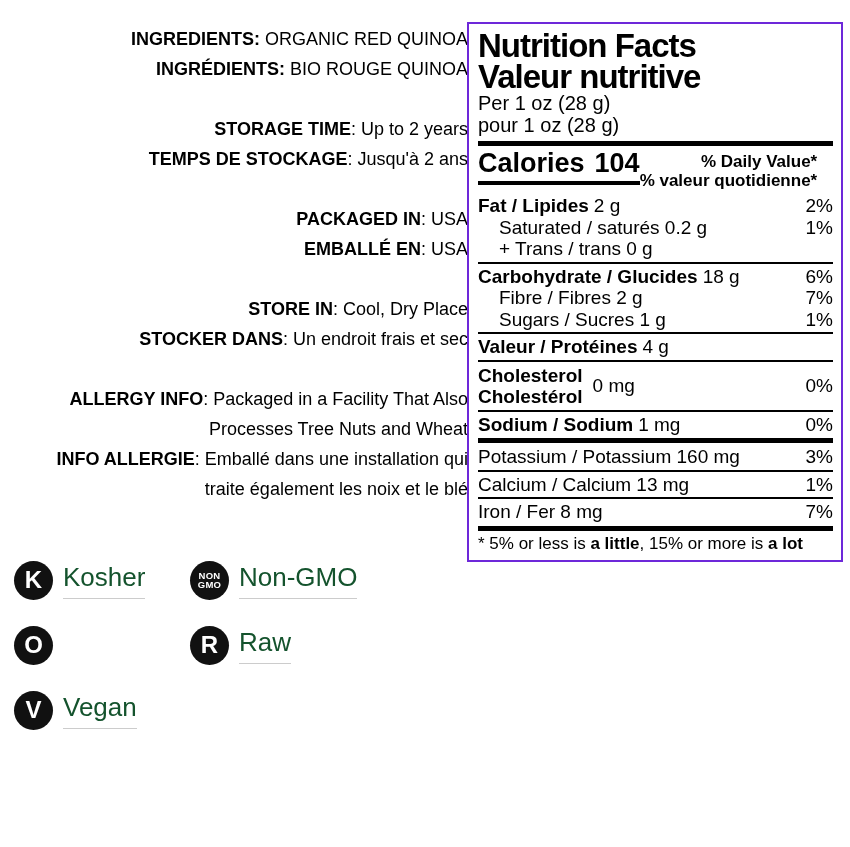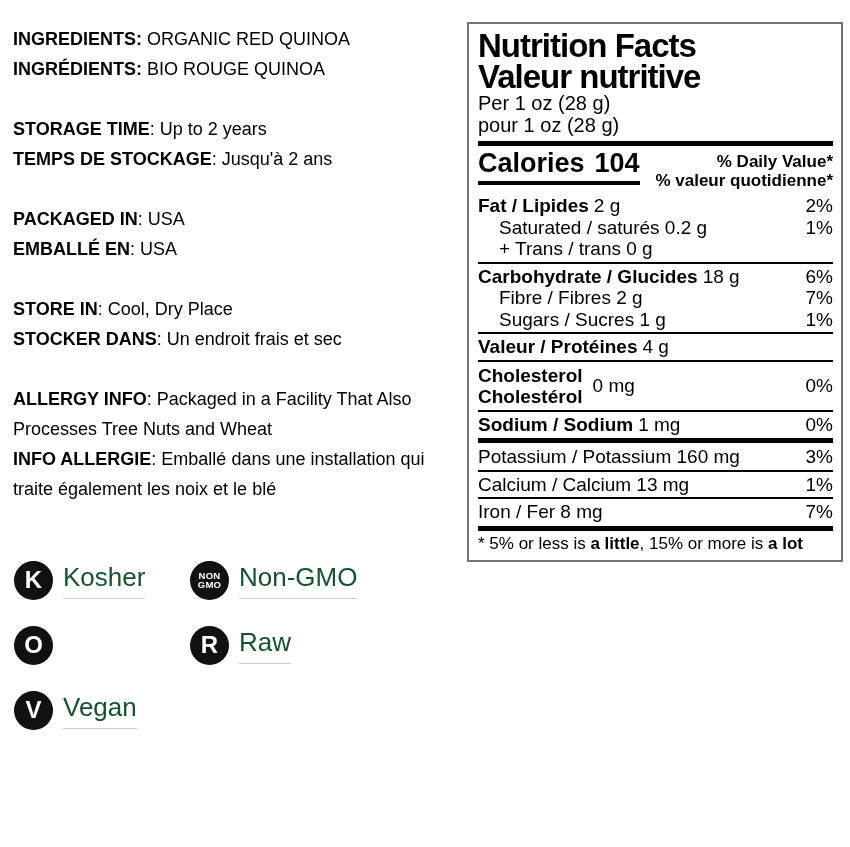--- a/index.html
+++ b/index.html
@@ -2,45 +2,45 @@
 <html><head>
 <meta charset="utf-8">
 <style>
   html,body{margin:0;padding:0;background:#ffffff;}
   .canvas{position:relative;width:850px;height:847px;background:#ffffff;
           font-family:"Liberation Sans",sans-serif;color:#000;overflow:hidden;}
 
   
   .left-info{position:absolute;left:13px;top:24px;width:455px;
              font-size:18px;line-height:30px;}
-  .info-group{margin-bottom:30px;}
+  .info-group{margin-bottom:30px;text-align:right;}
   .info-line{margin:0;}
   .b{font-weight:bold;}
 
   
   .badges{position:absolute;left:14px;top:560px;display:grid;
           grid-template-columns:176px auto;row-gap:25px;}
   .badge{display:flex;align-items:center;height:40px;}
   .badge-icon{width:39px;height:39px;border-radius:50%;background:#111111;
               color:#ffffff;display:flex;flex-direction:column;align-items:center;
               justify-content:center;font-weight:bold;font-size:24px;
               margin-right:10px;flex:0 0 auto;line-height:1;}
   .badge-icon .stk{font-size:9.5px;line-height:9.5px;letter-spacing:0.3px;}
   .badge-label{font-size:26px;color:#14532d;padding-bottom:5px;
                border-bottom:1px solid #cccccc;}
 
   
   .nf{position:absolute;left:467px;top:22px;width:376px;box-sizing:border-box;
-      border:2px solid #737373;background:#fff;padding:6px 8px 7px 9px;}
+      border:2px solid #6d28d9;background:#fff;padding:6px 8px 7px 9px;}
   .nf-title{font-size:33px;line-height:31px;font-weight:bold;letter-spacing:-1px;}
   .nf-serving{font-size:20px;line-height:21px;margin-top:1px;}
   .sepT{height:5px;background:#000;margin:3px 0;}
   .sep{height:2px;background:#000;margin:2px 0;}
   .bar-top{height:5px;background:#000;margin:5px 0 3px;}
-  .cal-row{display:flex;justify-content:space-between;align-items:flex-start;
+  .cal-row{display:flex;align-items:flex-start;
            margin-bottom:5px;}
   .cal{font-size:27px;font-weight:bold;line-height:29px;
        border-bottom:4px solid #000;padding-bottom:3px;}
   .cal-val{margin-left:10px;}
   .dvh{text-align:right;font-size:17px;line-height:19px;font-weight:bold;
        padding-top:3px;}
   .row{display:flex;justify-content:space-between;font-size:19px;line-height:21.5px;}
   .ind{padding-left:21px;}
   .amt{margin-left:5px;}
   .chol-row{display:flex;align-items:center;font-size:19px;line-height:21px;

